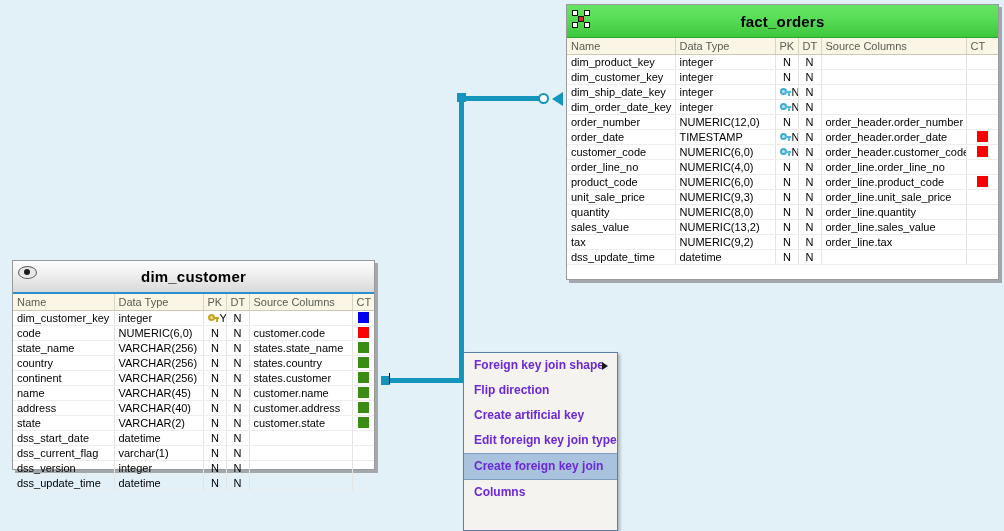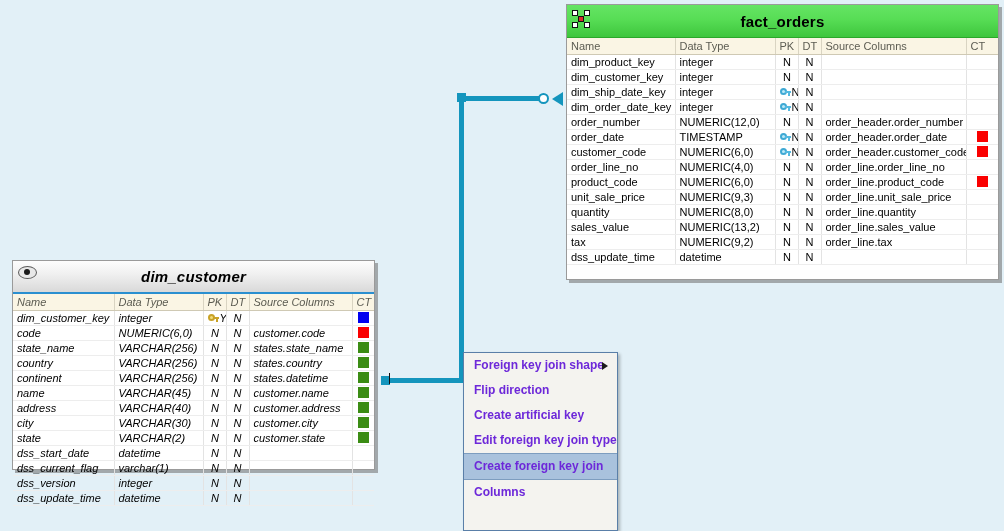--- a/index.html
+++ b/index.html
@@ -262,21 +262,21 @@
               <td class="c-center"><span style="margin-left:1px">N</span></td>
               <td class="c-center">N</td>
               <td></td>
               <td class="c-center"></td>
             </tr>
           </tbody>
         </table>
       </div>
   </div>
 
-  <div class="entity" id="ent-dim" style="left:12px;top:260px;width:363px;height:210px;font-style:italic;">
+  <div class="entity" id="ent-dim" style="left:12px;top:260px;width:363px;height:210px;">
     <div class="titlebar tb-grey">
       <div class="tb-icon">
         <div class="eyeicon">
             <div class="o"></div>
             <div class="p"></div>
           </div>
       </div>
       <div class="title">dim_customer</div>
     </div>
     <div class="grid-host">
@@ -330,45 +330,37 @@
               <td class="c-center"><span style="margin-left:1px">N</span></td>
               <td class="c-center">N</td>
               <td>states.country</td>
               <td class="c-center"><span class="swatch" style="background:#3b8c14"></span></td>
             </tr>
             <tr>
               <td>continent</td>
               <td>VARCHAR(256)</td>
               <td class="c-center"><span style="margin-left:1px">N</span></td>
               <td class="c-center">N</td>
-              <td>states.datetime</td>
+              <td>states.customer</td>
               <td class="c-center"><span class="swatch" style="background:#3b8c14"></span></td>
             </tr>
             <tr>
               <td>name</td>
               <td>VARCHAR(45)</td>
               <td class="c-center"><span style="margin-left:1px">N</span></td>
               <td class="c-center">N</td>
               <td>customer.name</td>
               <td class="c-center"><span class="swatch" style="background:#3b8c14"></span></td>
             </tr>
             <tr>
               <td>address</td>
               <td>VARCHAR(40)</td>
               <td class="c-center"><span style="margin-left:1px">N</span></td>
               <td class="c-center">N</td>
               <td>customer.address</td>
-              <td class="c-center"><span class="swatch" style="background:#3b8c14"></span></td>
-            </tr>
-            <tr>
-              <td>city</td>
-              <td>VARCHAR(30)</td>
-              <td class="c-center"><span style="margin-left:1px">N</span></td>
-              <td class="c-center">N</td>
-              <td>customer.city</td>
               <td class="c-center"><span class="swatch" style="background:#3b8c14"></span></td>
             </tr>
             <tr>
               <td>state</td>
               <td>VARCHAR(2)</td>
               <td class="c-center"><span style="margin-left:1px">N</span></td>
               <td class="c-center">N</td>
               <td>customer.state</td>
               <td class="c-center"><span class="swatch" style="background:#3b8c14"></span></td>
             </tr>

